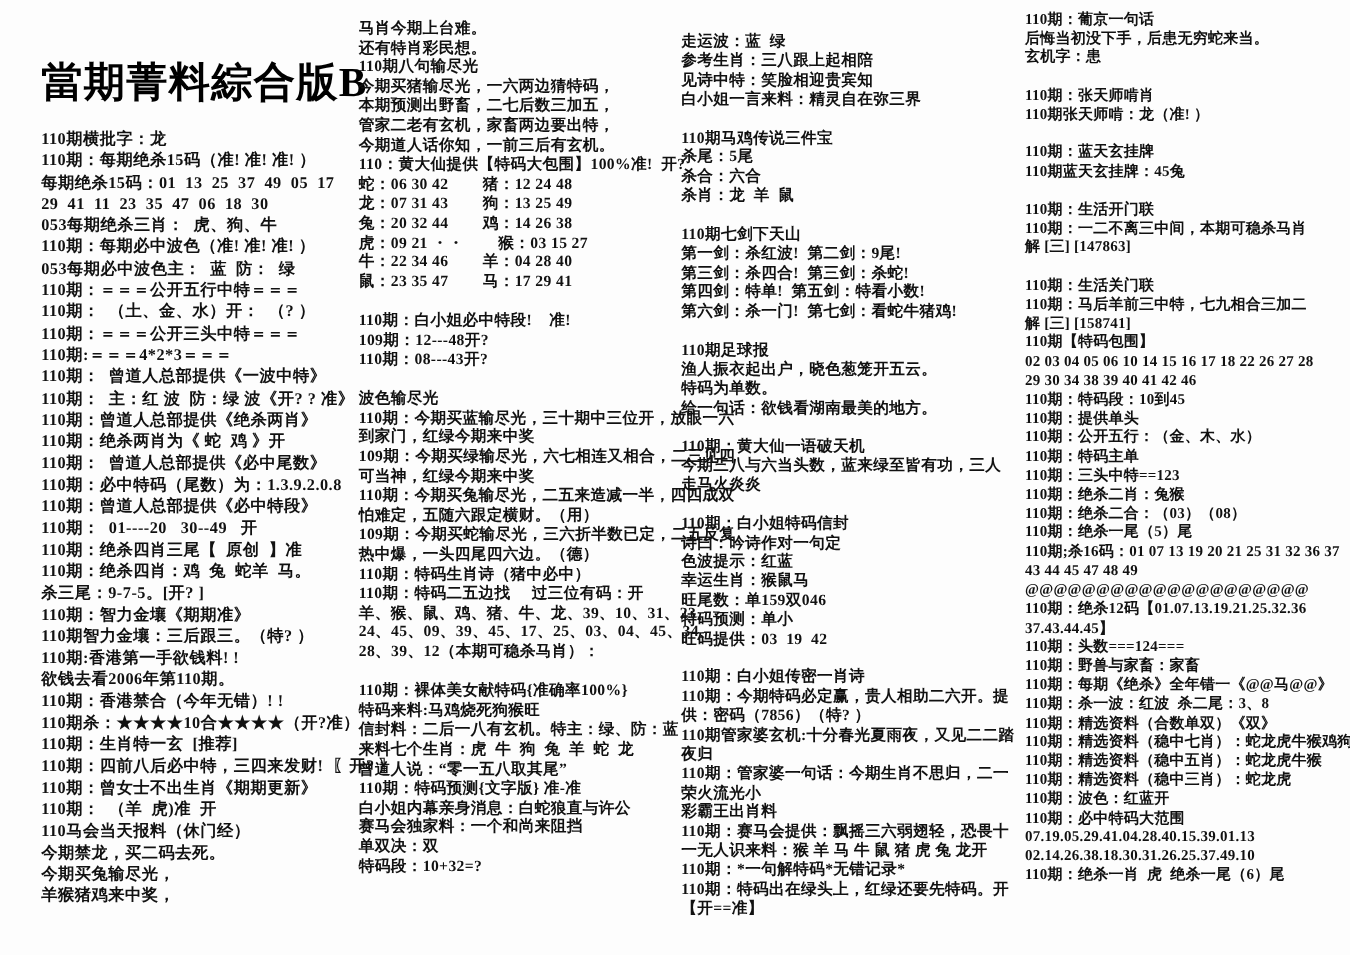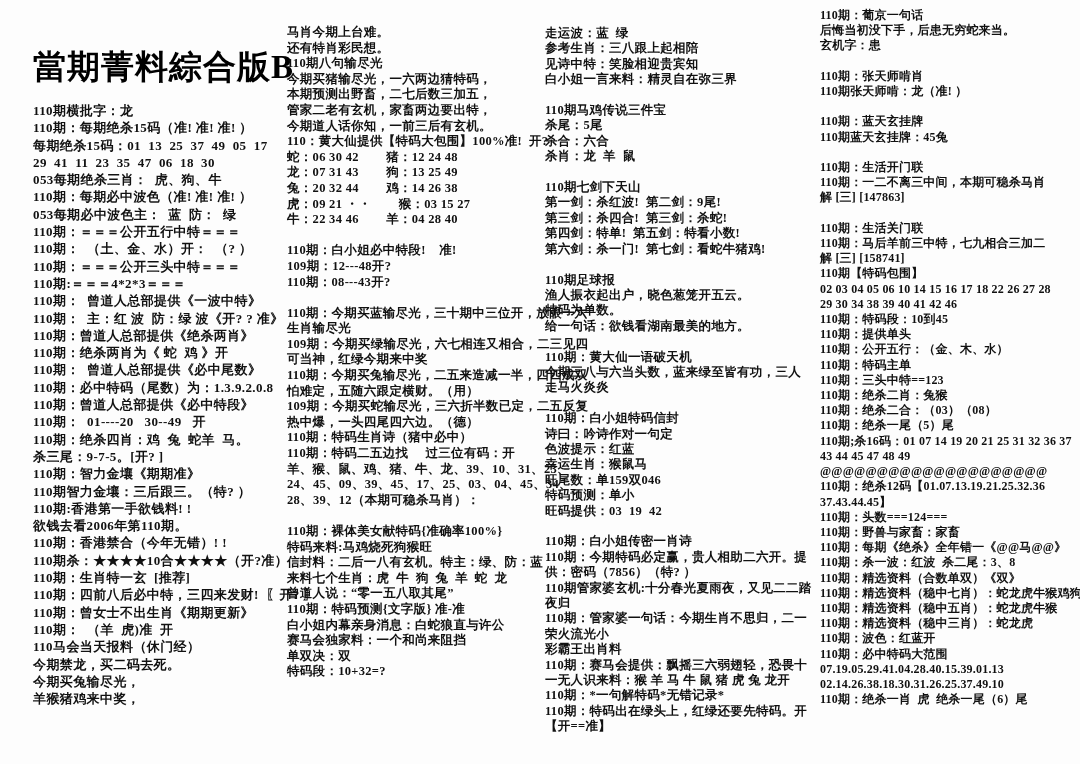--- a/index.html
+++ b/index.html
@@ -26,21 +26,21 @@
     font-weight: bold;
   }
   .col .line {
     white-space: pre;
     overflow: visible;
   }
   .col .line:empty::before { content: "\00a0"; }
 
   .col1 { left: 33px;  top: 28px; width: 245px; font-size: 13px; }
   .col1 .line { line-height: 17.3px; letter-spacing: 0.4px; }
-  .col2 { left: 287px; top: 25px; width: 250px; font-size: 12.5px; }
+  .col2 { left: 287px; top: 15px; width: 250px; font-size: 12.5px; }
   .col2 .line { line-height: 15.6px; letter-spacing: 0.3px; }
   .col3 { left: 545px; top: 26px; width: 262px; font-size: 12.5px; }
   .col3 .line { line-height: 15.4px; letter-spacing: 0.3px; }
   .col4 { left: 820px; top: 8px; width: 256px; font-size: 12px; }
   .col4 .line { line-height: 15.2px; letter-spacing: 0.2px; }
 
   .title {
     font-size: 33px;
     font-weight: bold;
     letter-spacing: 1px;
@@ -70,20 +70,21 @@
         <div class="line">110期：＝＝＝公开三头中特＝＝＝</div>
         <div class="line">110期:＝＝＝4*2*3＝＝＝</div>
         <div class="line">110期：  曾道人总部提供《一波中特》</div>
         <div class="line">110期：  主：红 波  防：绿 波《开? ? 准》</div>
         <div class="line">110期：曾道人总部提供《绝杀两肖》</div>
         <div class="line">110期：绝杀两肖为《 蛇  鸡 》开</div>
         <div class="line">110期：  曾道人总部提供《必中尾数》</div>
         <div class="line">110期：必中特码（尾数）为：1.3.9.2.0.8</div>
         <div class="line">110期：曾道人总部提供《必中特段》</div>
         <div class="line">110期：  01----20   30--49   开</div>
+        <div class="line">110期：绝杀四肖三尾【  原创  】准</div>
         <div class="line">110期：绝杀四肖：鸡  兔  蛇羊  马。</div>
         <div class="line">杀三尾：9-7-5。[开? ]</div>
         <div class="line">110期：智力金壤《期期准》</div>
         <div class="line">110期智力金壤：三后跟三。（特? ）</div>
         <div class="line">110期:香港第一手欲钱料! !</div>
         <div class="line">欲钱去看2006年第110期。</div>
         <div class="line">110期：香港禁合（今年无错）! !</div>
         <div class="line">110期杀：★★★★10合★★★★（开?准）</div>
         <div class="line">110期：生肖特一玄  [推荐]</div>
         <div class="line">110期：四前八后必中特，三四来发财!  〖开? 〗</div>
@@ -104,27 +105,29 @@
         <div class="line">今期买猪输尽光，一六两边猜特码，</div>
         <div class="line">本期预测出野畜，二七后数三加五，</div>
         <div class="line">管家二老有玄机，家畜两边要出特，</div>
         <div class="line">今期道人话你知，一前三后有玄机。</div>
         <div class="line">110：黄大仙提供【特码大包围】100%准!  开?</div>
         <div class="line">蛇：06 30 42        猪：12 24 48</div>
         <div class="line">龙：07 31 43        狗：13 25 49</div>
         <div class="line">兔：20 32 44        鸡：14 26 38</div>
         <div class="line">虎：09 21 ・・        猴：03 15 27</div>
         <div class="line">牛：22 34 46        羊：04 28 40</div>
+        <div class="line">鼠：23 35 47        马：17 29 41</div>
         <div class="line"></div>
         <div class="line">110期：白小姐必中特段!    准!</div>
         <div class="line">109期：12---48开?</div>
         <div class="line">110期：08---43开?</div>
         <div class="line"></div>
+        <div class="line">波色输尽光</div>
         <div class="line">110期：今期买蓝输尽光，三十期中三位开，放眼一六</div>
-        <div class="line">生肖输尽光</div>
+        <div class="line">到家门，红绿今期来中奖</div>
         <div class="line">109期：今期买绿输尽光，六七相连又相合，二三见四</div>
         <div class="line">可当神，红绿今期来中奖</div>
         <div class="line">110期：今期买兔输尽光，二五来造减一半，四四成双</div>
         <div class="line">怕难定，五随六跟定横财。（用）</div>
         <div class="line">109期：今期买蛇输尽光，三六折半数已定，二五反复</div>
         <div class="line">热中爆，一头四尾四六边。（德）</div>
         <div class="line">110期：特码生肖诗（猪中必中）</div>
         <div class="line">110期：特码二五边找     过三位有码：开</div>
         <div class="line">羊、猴、鼠、鸡、猪、牛、龙、39、10、31、23、</div>
         <div class="line">24、45、09、39、45、17、25、03、04、45、34、</div>
@@ -217,21 +220,21 @@
         <div class="line">02 03 04 05 06 10 14 15 16 17 18 22 26 27 28</div>
         <div class="line">29 30 34 38 39 40 41 42 46</div>
         <div class="line">110期：特码段：10到45</div>
         <div class="line">110期：提供单头</div>
         <div class="line">110期：公开五行：（金、木、水）</div>
         <div class="line">110期：特码主单</div>
         <div class="line">110期：三头中特==123</div>
         <div class="line">110期：绝杀二肖：兔猴</div>
         <div class="line">110期：绝杀二合：（03）（08）</div>
         <div class="line">110期：绝杀一尾（5）尾</div>
-        <div class="line">110期;杀16码：01 07 14 19 20 21 25 31 32 36 37</div>
+        <div class="line">110期;杀16码：01 07 13 19 20 21 25 31 32 36 37</div>
         <div class="line">43 44 45 47 48 49</div>
         <div class="line">@@@@@@@@@@@@@@@@@@@@</div>
         <div class="line">110期：绝杀12码【01.07.13.19.21.25.32.36</div>
         <div class="line">37.43.44.45】</div>
         <div class="line">110期：头数===124===</div>
         <div class="line">110期：野兽与家畜：家畜</div>
         <div class="line">110期：每期《绝杀》全年错一《@@马@@》</div>
         <div class="line">110期：杀一波：红波  杀二尾：3、8</div>
         <div class="line">110期：精选资料（合数单双）《双》</div>
         <div class="line">110期：精选资料（稳中七肖）：蛇龙虎牛猴鸡狗</div>

